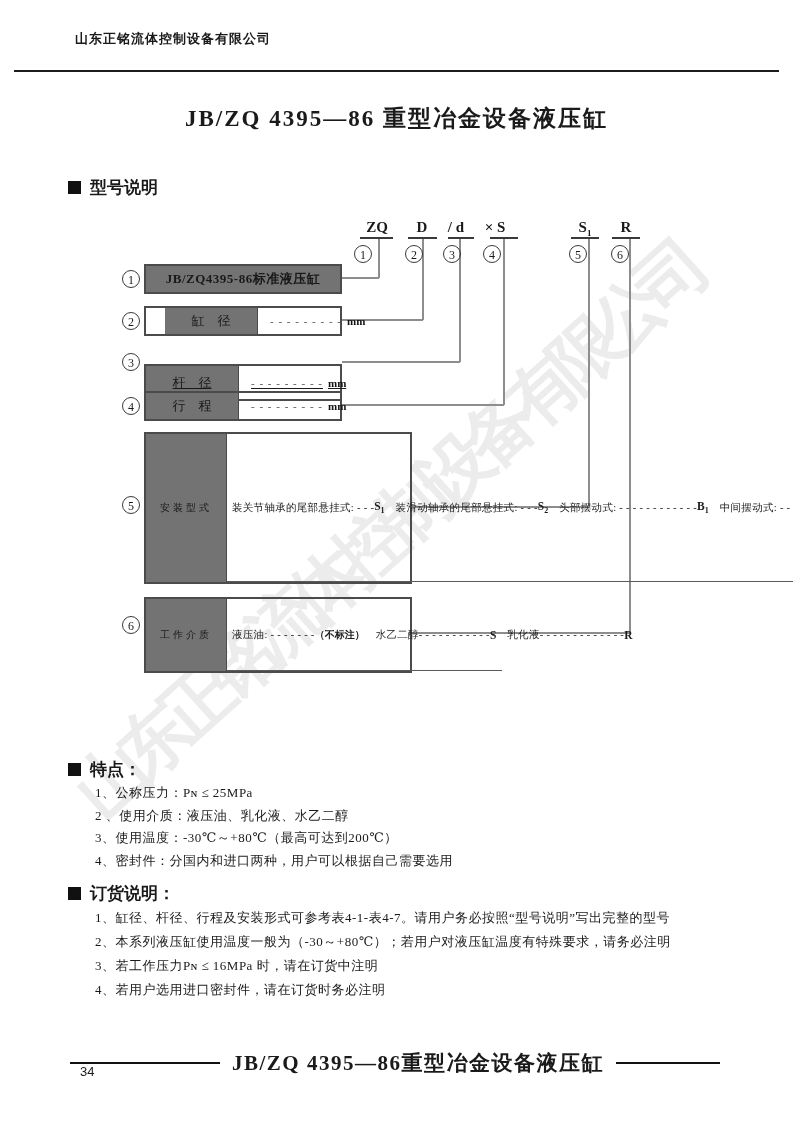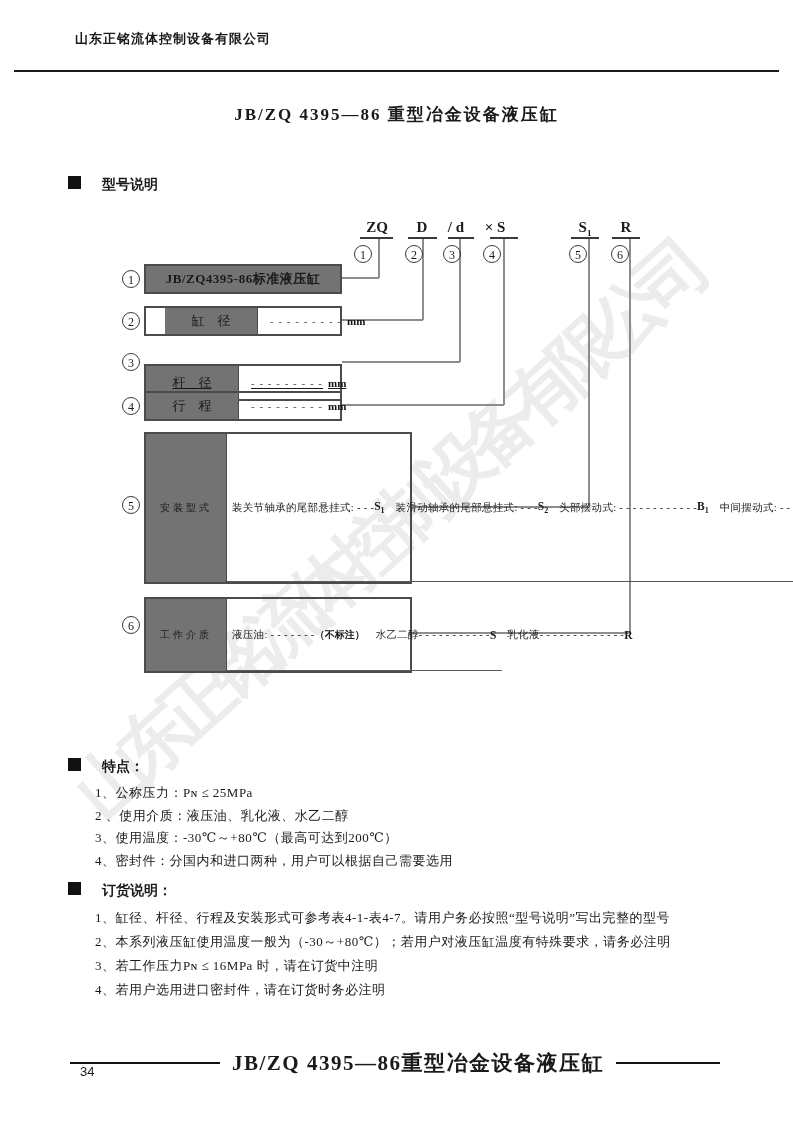--- a/index.html
+++ b/index.html
@@ -8,26 +8,26 @@
   .z{position:absolute;}
 
   
   .wm{position:absolute;left:388px;top:532px;transform:translate(-50%,-50%) rotate(-42deg);
       font-size:70px;font-weight:bold;letter-spacing:-12px;color:#ececec;white-space:nowrap;
       z-index:0;user-select:none;}
 
   
   .company{left:75px;top:30px;font-size:13px;font-weight:bold;letter-spacing:1px;z-index:2;}
   .header-rule{left:14px;top:70px;width:765px;height:2px;background:#1c1c1c;z-index:2;}
-  .doc-title{left:0;top:103px;width:793px;text-align:center;font-size:17px;font-weight:bold;
+  .doc-title{left:0;top:103px;width:793px;text-align:center;font-size:23px;font-weight:bold;
              letter-spacing:2px;z-index:2;}
 
   
-  .sect{display:flex;align-items:flex-start;gap:21px;font-family:"Liberation Sans","DejaVu Sans",sans-serif;
-        font-size:14px;font-weight:bold;z-index:2;}
+  .sect{display:flex;align-items:center;gap:9px;font-family:"Liberation Sans","DejaVu Sans",sans-serif;
+        font-size:17px;font-weight:bold;z-index:2;}
   .sq{width:13px;height:13px;background:#111;display:inline-block;}
 
   
   .code-sym{position:absolute;font-size:15px;font-weight:bold;text-align:center;z-index:2;white-space:nowrap;}
   .csub{font-size:9px;}
   .uline{position:absolute;height:2px;background:#3a3a3a;z-index:2;}
   .vline{position:absolute;width:1.5px;background:#8d8d8d;z-index:1;}
   .hline{position:absolute;height:1.5px;background:#8d8d8d;z-index:1;}
   .circ{position:absolute;width:18px;height:18px;border:1.3px solid #3a3a3a;border-radius:50%;
         font-size:12px;line-height:18px;text-align:center;z-index:2;box-sizing:border-box;

